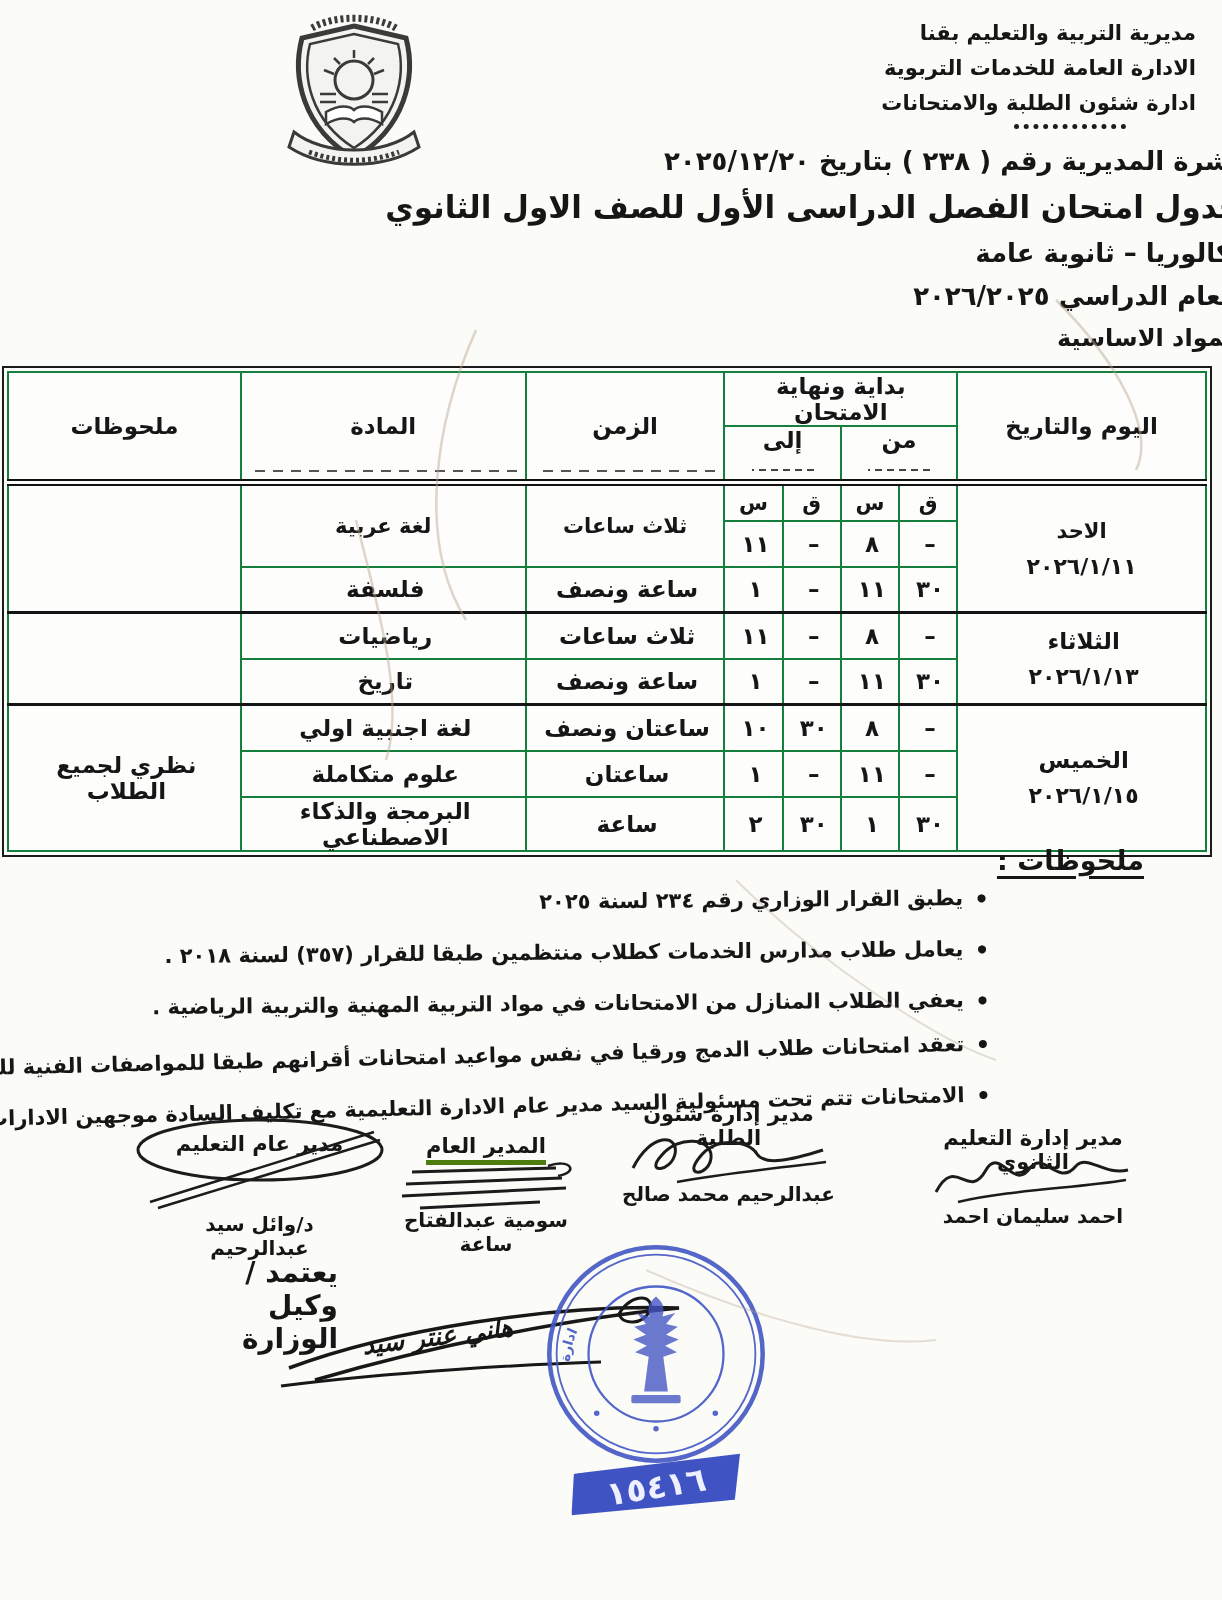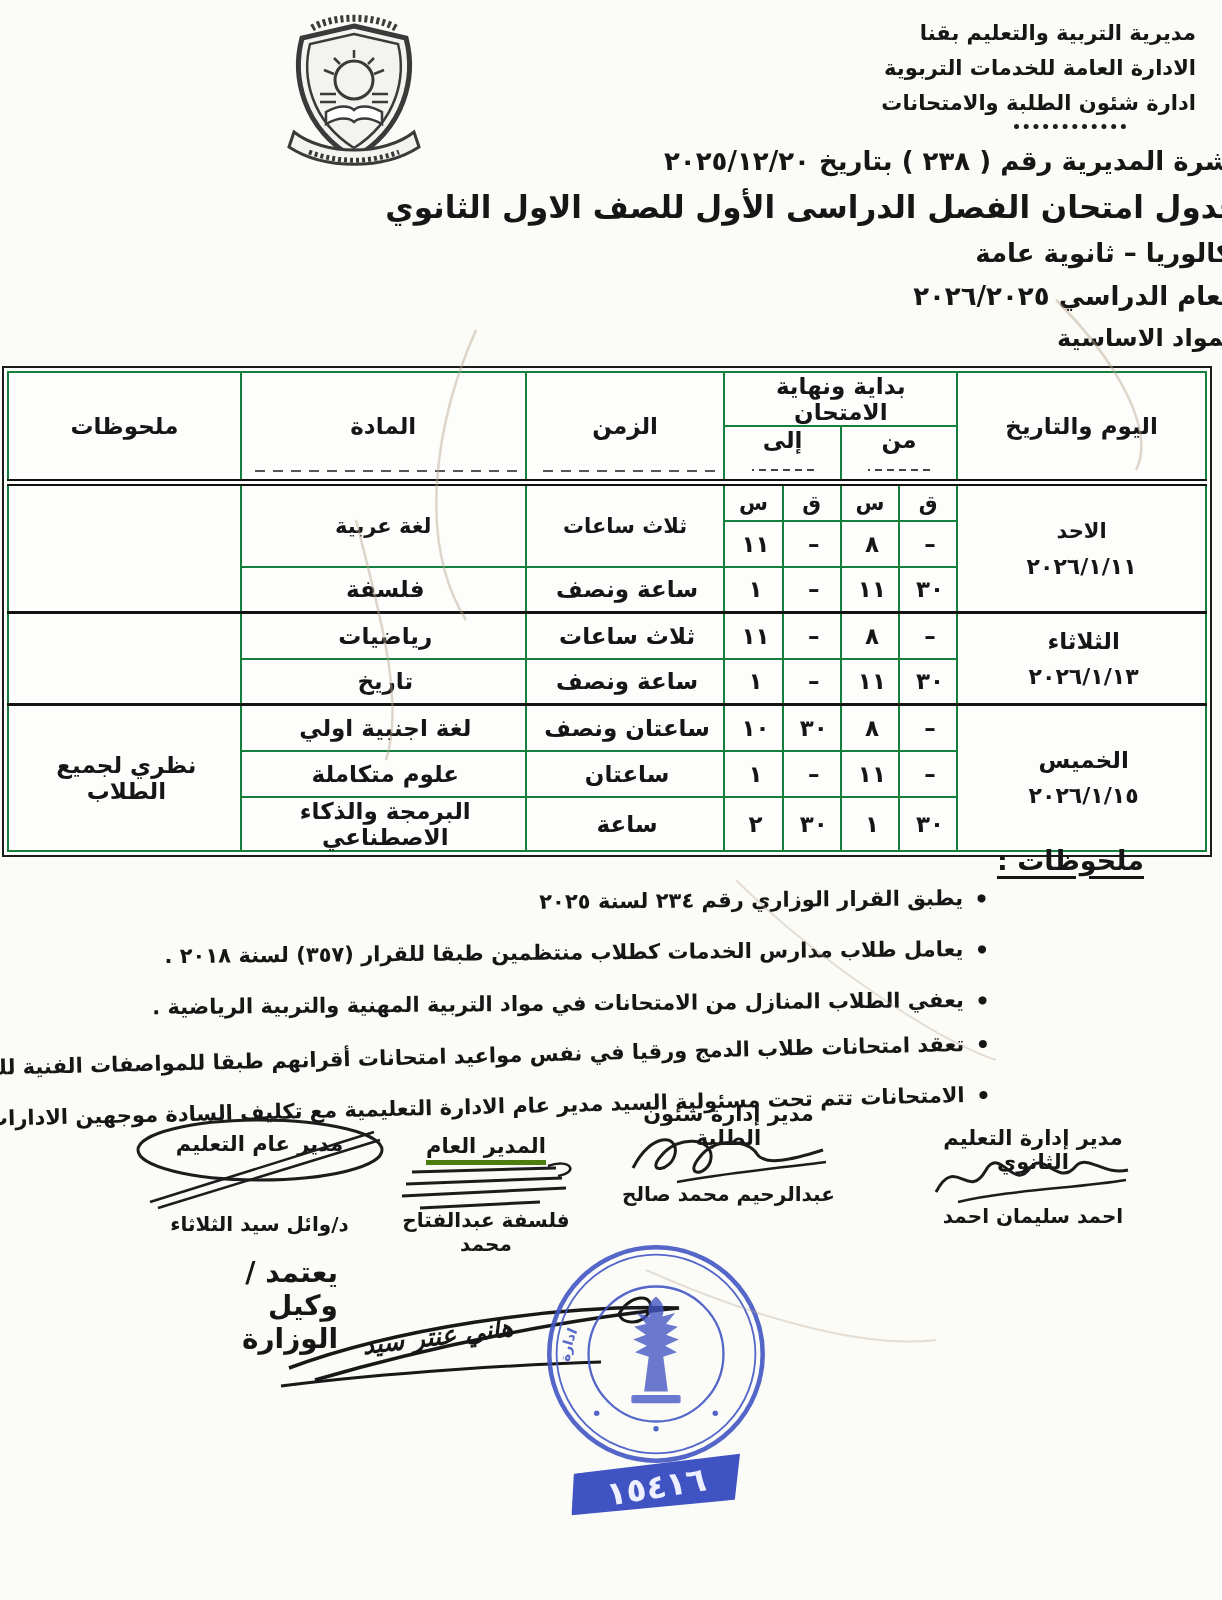--- a/index.html
+++ b/index.html
@@ -252,30 +252,30 @@
     </svg>
     <div class="sname" style="top:80px;">عبدالرحيم محمد صالح</div>
   </div>
 
   <div class="sigblock b3" style="right:646px;top:1134px;width:180px;height:95px;">
     <div class="stitle">المدير العام</div>
     <svg class="sig-svg" style="top:26px;right:-8px;" width="200" height="56">
       <path d="M28 12 L172 8 M22 24 L178 18 M18 36 L182 28 M36 48 L156 42" fill="none" stroke="#1c1c1c" stroke-width="3"></path>
       <path d="M164 6 C186 -2 196 12 174 16" fill="none" stroke="#1c1c1c" stroke-width="2.5"></path>
     </svg>
-    <div class="sname" style="top:74px;">فلسفة عبدالفتاح محمد</div>
+    <div class="sname" style="top:74px;">سومية عبدالفتاح ساعة</div>
   </div>
 
   <div class="sigblock b4" style="right:860px;top:1132px;width:205px;height:100px;">
     <svg class="sig-svg" style="top:-22px;right:-28px;" width="260" height="110">
       <ellipse cx="130" cy="40" rx="122" ry="30" fill="none" stroke="#1c1c1c" stroke-width="3"></ellipse>
       <path d="M20 92 L244 22 M28 98 L250 30" fill="none" stroke="#1c1c1c" stroke-width="2.5"></path>
     </svg>
     <div class="stitle">مدير عام التعليم</div>
-    <div class="sname" style="top:80px;">د/وائل سيد الثلاثاء</div>
+    <div class="sname" style="top:80px;">د/وائل سيد عبدالرحيم</div>
   </div>
 
   <div class="approval-label">يعتمد / وكيل الوزارة</div>
   <svg class="sig-svg" style="left:95px;top:1282px;" width="430" height="115">
     <path d="M18 86 C120 48 280 22 408 26 C300 36 160 64 44 98" fill="none" stroke="#181818" stroke-width="3.5"></path>
     <path d="M10 104 C120 90 260 82 330 80" fill="none" stroke="#181818" stroke-width="3"></path>
     <path d="M348 32 C360 10 386 12 378 30 C372 42 352 44 348 32 Z" fill="none" stroke="#181818" stroke-width="3"></path>
   </svg>
   <div class="approval-name">هاني عنتر سيد</div>
 

